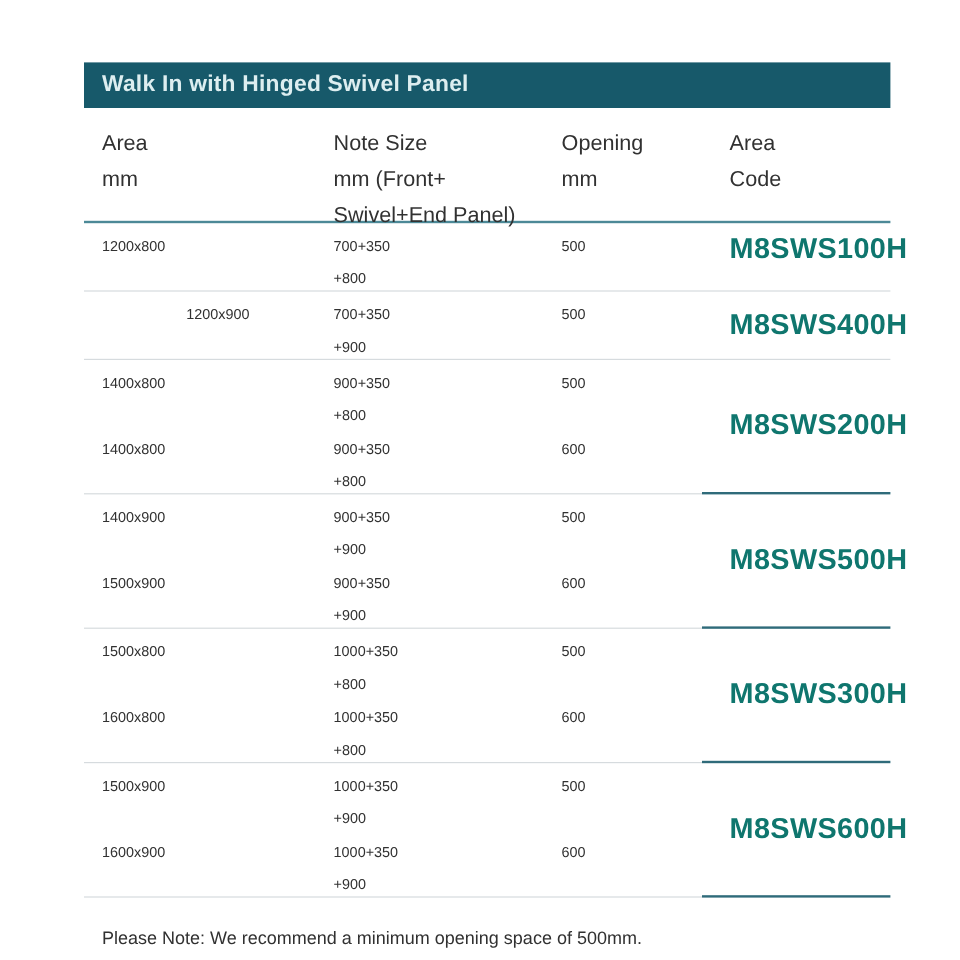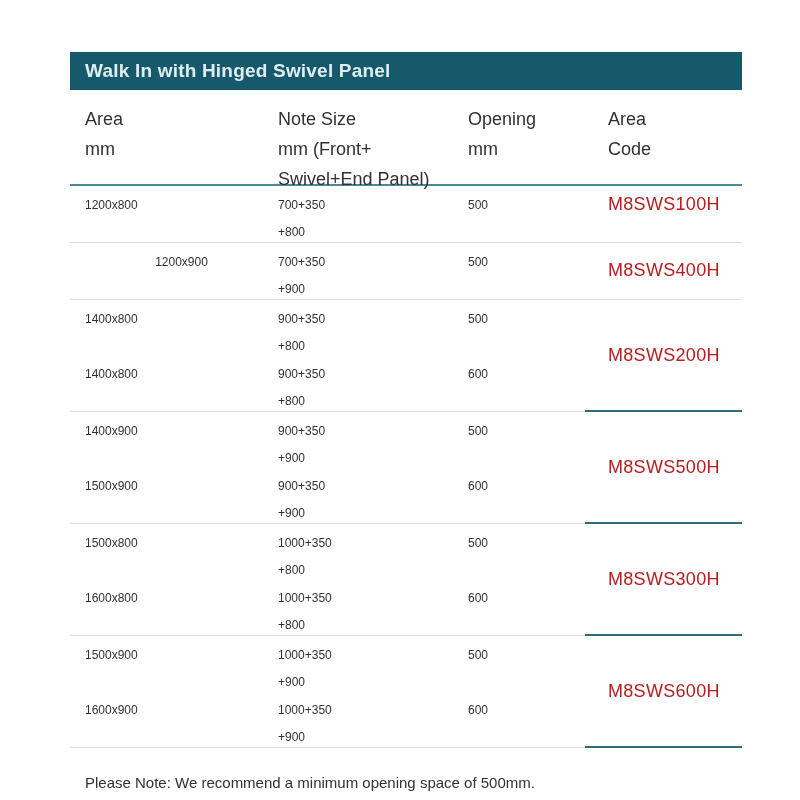--- a/index.html
+++ b/index.html
@@ -64,23 +64,24 @@
     line-height: 27px;
     padding-top: 6px;
     box-sizing: border-box;
     height: 55px;
   }
   .panel-line { display: block; }
   .code-cell {
     grid-column: 4;
     display: flex;
     align-items: center;
-    font-size: 18px;
-    color: #b91c1c;
+    font-size: 24px;
+    color: #0f766e;
     letter-spacing: 0.3px;
+    font-weight: bold;
   }
   .code-cell.top {
     align-items: flex-start;
     padding-top: 8px;
   }
   .group-sep {
     display: flex;
     height: 2px;
   }
   .sep-light {

